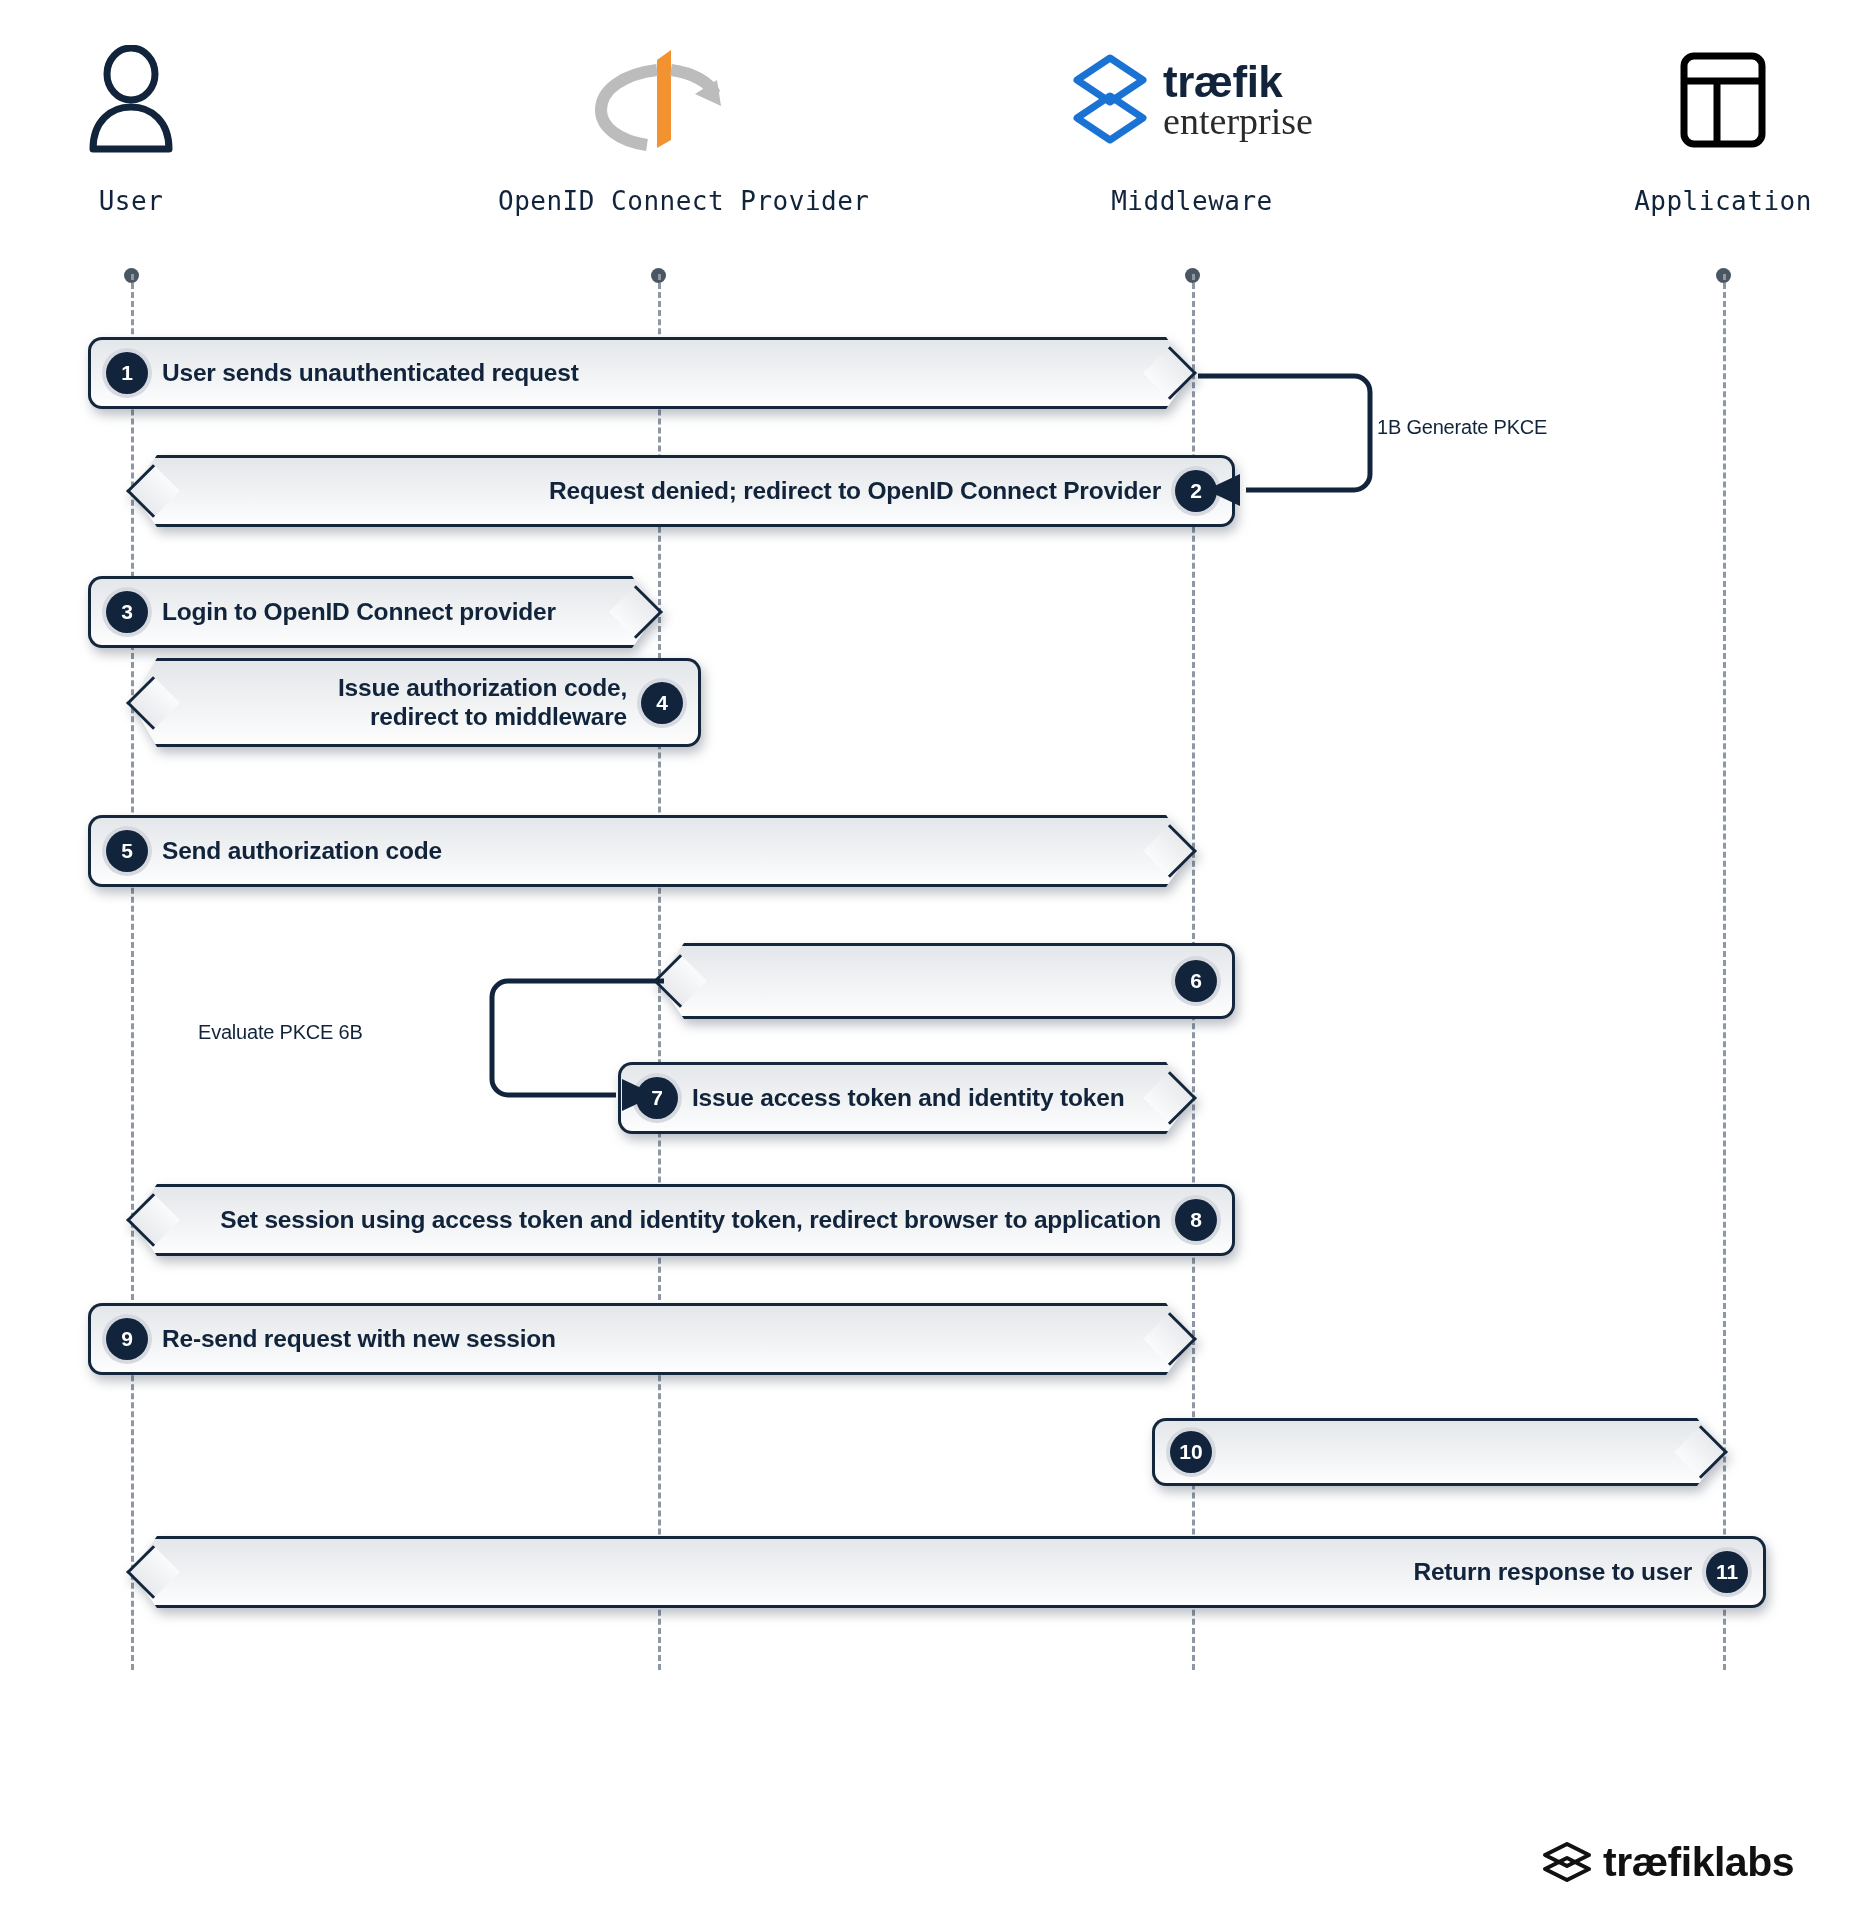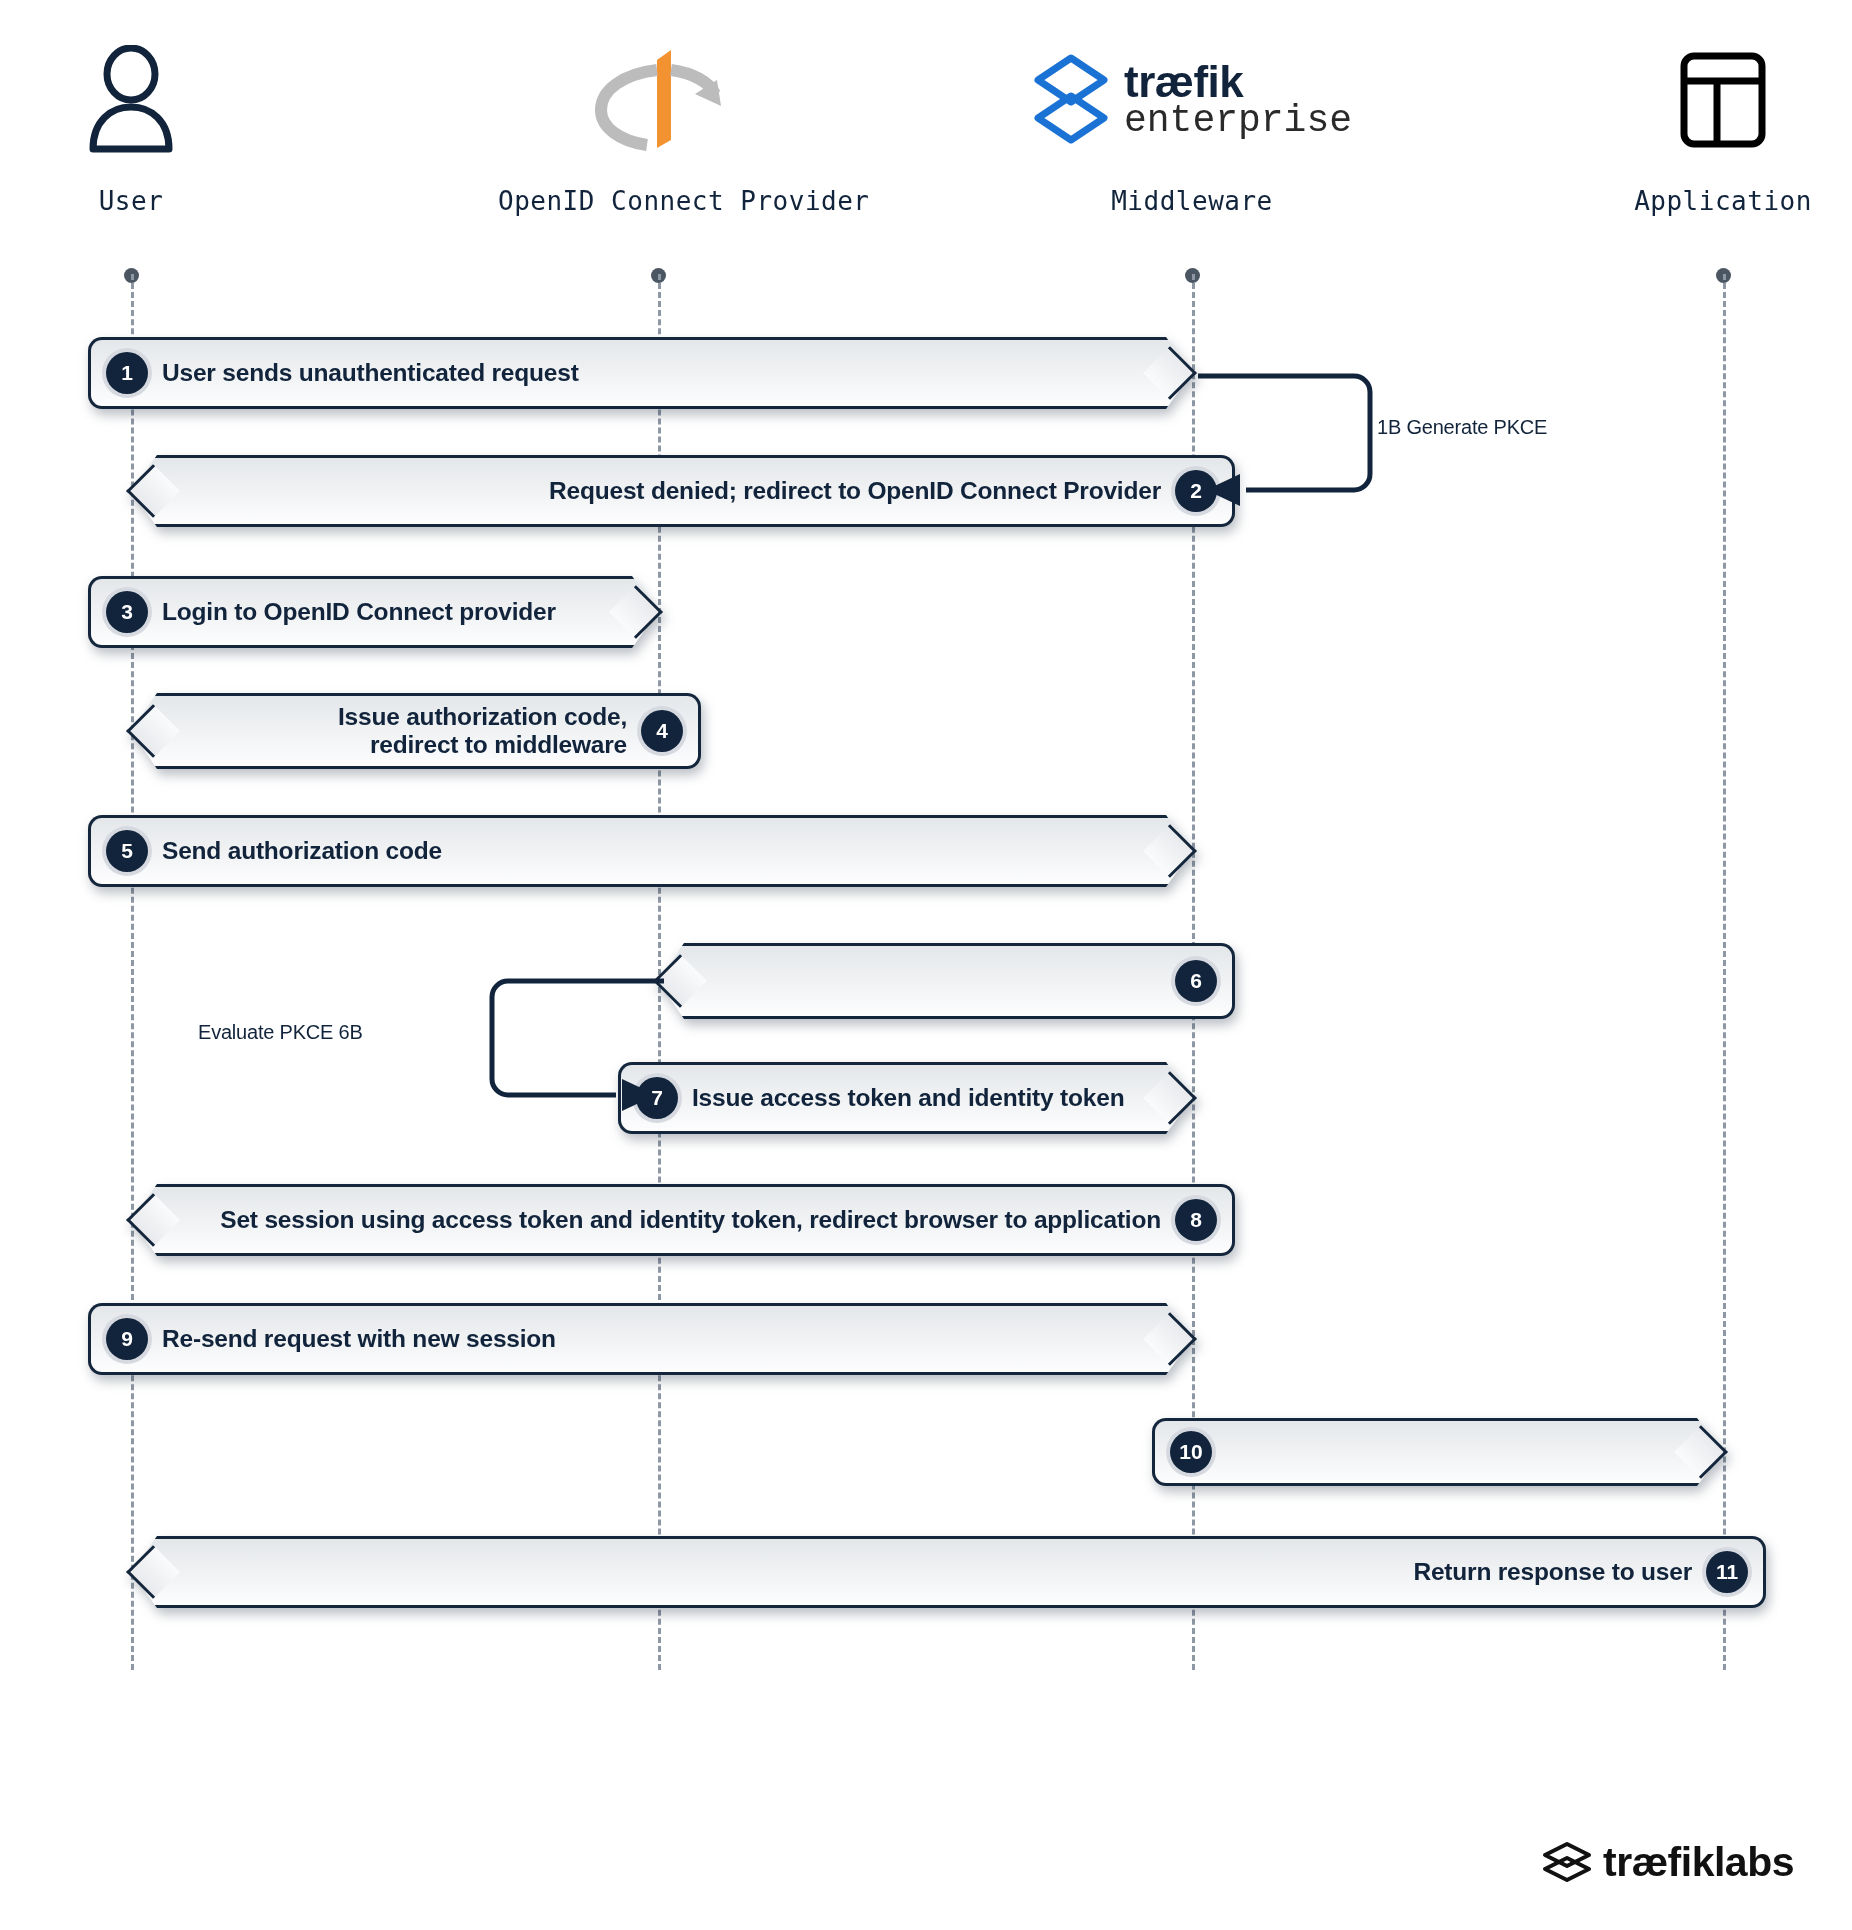--- a/index.html
+++ b/index.html
@@ -52,21 +52,21 @@
     text-align: left;
   }
   .tk-top {
     font-family: "Liberation Sans", sans-serif;
     font-size: 44px;
     font-weight: 600;
     color: #11243b;
     letter-spacing: -0.5px;
   }
   .tk-bot {
-    font-family: Liberation Mono, monospace;
+    font-family: Liberation Serif, serif;
     font-size: 38px;
     font-weight: 300;
     color: #2a2a2a;
     letter-spacing: 0px;
   }
 
   
   .lifeline {
     position: absolute;
     top: 274px;
@@ -274,21 +274,21 @@
 
   <div class="msg to-right" style="left:88px; width:570px; top:576px">
     <div class="shape"></div>
     <div class="tip"></div>
     <div class="content">
       <div class="badge">3</div>
       <div class="mtext">Login to OpenID Connect provider</div>
     </div>
   </div>
 
-  <div class="msg to-left" style="left:131px; width:570px; top:693px; height:76px">
+  <div class="msg to-left" style="left:131px; width:570px; top:658px; height:89px">
     <div class="shape"></div>
     <div class="tip"></div>
     <div class="content">
       <div class="mtext">Issue authorization code,
 redirect to middleware</div>
       <div class="badge">4</div>
     </div>
   </div>
 
   <div class="msg to-right" style="left:88px; width:1104px; top:815px">

